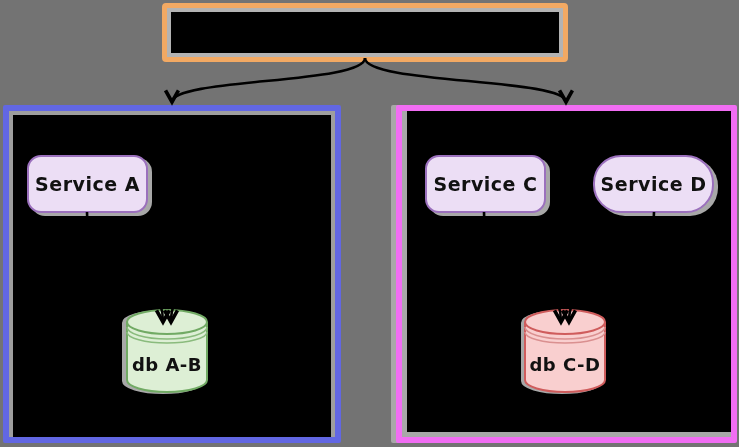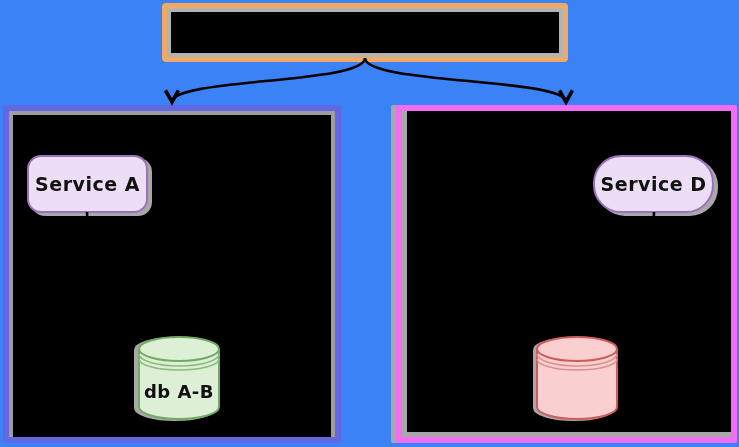--- a/index.html
+++ b/index.html
@@ -1,17 +1,17 @@
 <!DOCTYPE html>
 <html><head>
 <meta charset="utf-8">
 <style>
   html,body{margin:0;padding:0;background:#000;}
   .canvas{
-    position:relative;width:739px;height:447px;background:#3b82f6;
+    position:relative;width:739px;height:447px;background:#737373;
     font-family:"DejaVu Sans",sans-serif;overflow:hidden;
   }
   
   .top-box{
     position:absolute;left:162px;top:3px;width:396px;height:49px;
     border:5px solid #f2a963;border-radius:4px;background:#000;
     box-shadow:inset 0 0 0 4px #b3b3b3;
   }
   
   .group{position:absolute;top:105px;width:326px;height:326px;background:#000;}
@@ -27,21 +27,21 @@
   .service{
     position:absolute;top:155px;width:117px;height:54px;
     background:#ecdef5;border:2px solid #9b70bd;border-radius:14px;
     display:flex;align-items:center;justify-content:center;
     color:#111;font-size:19px;font-weight:600;letter-spacing:.5px;
     box-shadow:4px 3px 0 #a8a8a8;
   }
   .svc-a{left:27px;}  .svc-b{left:197px;}
   .svc-c{left:425px;} .svc-d{left:593px;border-radius:28px;}
   
-  .db{position:absolute;top:335px;width:84px;height:90px;margin-left:12px;}
+  .db{position:absolute;top:308px;width:84px;height:90px;}
   .db-left{left:125px;filter:drop-shadow(-4px 1px 0 #a8a8a8);}
   .db-right{left:523px;filter:drop-shadow(-3px 1px 0 #a8a8a8);}
   .db-label{
     position:absolute;top:46px;left:0;width:84px;text-align:center;
     color:#111;font-size:18px;font-weight:600;letter-spacing:.5px;
   }
   
   .arrows{position:absolute;left:0;top:0;width:739px;height:447px;pointer-events:none;}
 </style>
 </head>
@@ -49,39 +49,41 @@
 
 <div class="canvas">
 
   <div class="top-box"></div>
 
   <div class="group group-left"></div>
 
   <div class="group group-right"></div>
 
   <div class="service svc-a">Service A</div>
+  <div class="service svc-c">Service C</div>
   <div class="service svc-d">Service D</div>
 
   <div class="db db-left">
     <svg width="84" height="90" viewBox="0 0 84 90">
       <path d="M2 14 v58 a40 12 0 0 0 80 0 v-58" fill="#ddefd5" stroke="#71aa64" stroke-width="2"></path>
       <ellipse cx="42" cy="14" rx="40" ry="12" fill="#ddefd5" stroke="#71aa64" stroke-width="2"></ellipse>
       <path d="M2 19 a40 12 0 0 0 80 0" fill="none" stroke="#8abb7d" stroke-width="1.6"></path>
       <path d="M2 24 a40 11 0 0 0 80 0" fill="none" stroke="#8abb7d" stroke-width="1.6"></path>
     </svg>
     <div class="db-label">db A-B</div>
   </div>
 
   <div class="db db-right">
     <svg width="84" height="90" viewBox="0 0 84 90">
       <path d="M2 14 v58 a40 12 0 0 0 80 0 v-58" fill="#f9cfcf" stroke="#cf5c5c" stroke-width="2"></path>
       <ellipse cx="42" cy="14" rx="40" ry="12" fill="#f9cfcf" stroke="#cf5c5c" stroke-width="2"></ellipse>
       <path d="M2 19 a40 12 0 0 0 80 0" fill="none" stroke="#da9090" stroke-width="1.6"></path>
       <path d="M2 24 a40 11 0 0 0 80 0" fill="none" stroke="#da9090" stroke-width="1.6"></path>
     </svg>
+    <div class="db-label">db C-D</div>
   </div>
 
   <svg class="arrows" viewBox="0 0 739 447">
     <defs>
       <marker id="vhead" markerWidth="7" markerHeight="7" refX="5" refY="3" orient="auto" markerUnits="strokeWidth">
         <path d="M0.5 0.5 L5 3 L0.5 5.5" fill="none" stroke="#000" stroke-width="1.4"></path>
       </marker>
     </defs>
     <path d="M365 58 C365 84 172 78 172 102" fill="none" stroke="#000" stroke-width="2.6" marker-end="url(#vhead)"></path>
     <path d="M365 58 C365 84 566 78 566 102" fill="none" stroke="#000" stroke-width="2.6" marker-end="url(#vhead)"></path>

